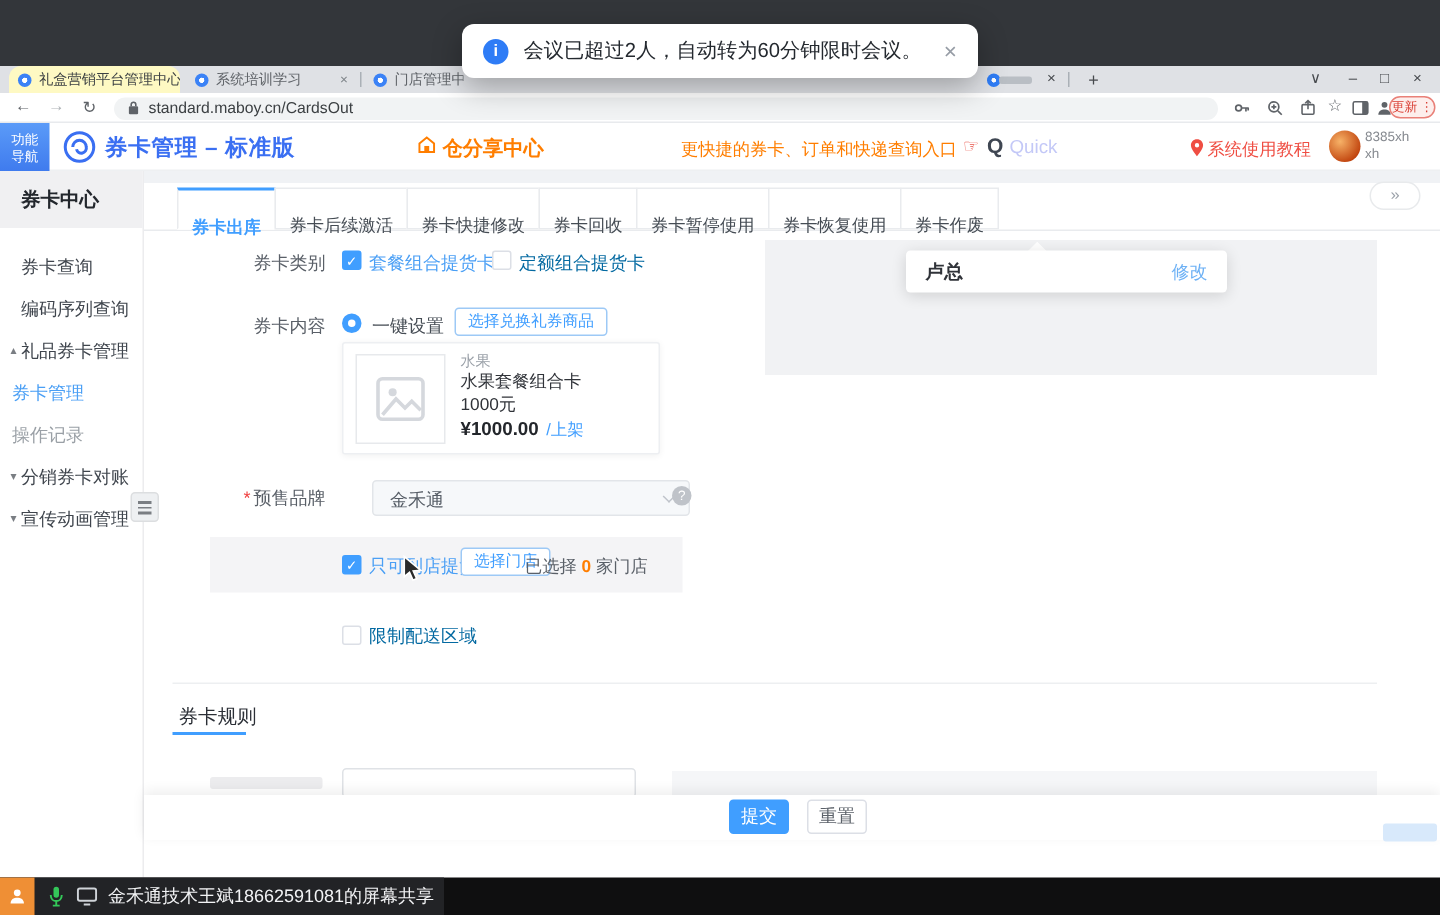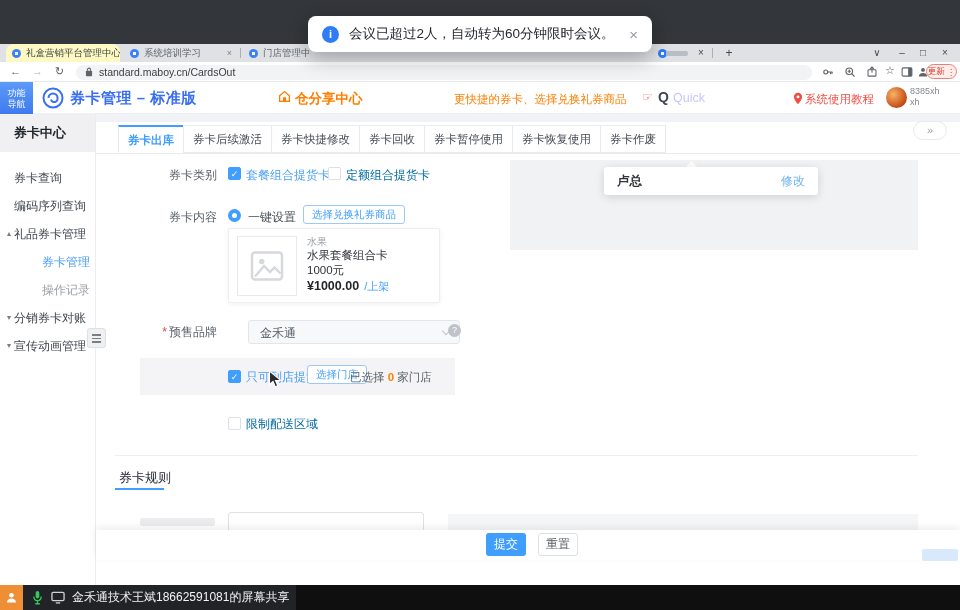--- a/index.html
+++ b/index.html
@@ -51,34 +51,34 @@
             background:radial-gradient(circle at 35% 35%, #f7b267, #c1440e 75%, #7a2d0c); }
   .uname { position:absolute; left:910px; top:4px; font-size:9px; color:#85898f; line-height:11px; }
 
   
   .sidebar { left:0; top:114px; width:96px; height:471px; background:#fff; border-right:1px solid #ececee; }
   .side-title { height:38px; line-height:38px; background:#f0f0f2; padding-left:14px;
                 font-size:13px; font-weight:bold; color:#23272d; }
   .sitem { height:28px; line-height:28px; font-size:12px; color:#3f454d; padding-left:14px;
            display:flex; align-items:center; white-space:nowrap; overflow:hidden; }
   .sitem .caret { font-size:8px; color:#7a7e83; margin-right:3px; margin-left:-9px; }
-  .sitem.sub { padding-left:42px; }
+  .sitem.sub { padding-left:8px; }
   .sitem.active { color:#4a9ff5; }
   .sitem.muted { color:#9aa0a6; }
   .handle { left:87px; top:328px; width:19px; height:20px; background:#eef0f2; border:1px solid #dcdee0;
             border-radius:3px; z-index:6; padding:5px 4px; }
   .handle i { display:block; height:1.5px; background:#7a7e83; margin-bottom:2px; }
 
   
   .content { left:96px; top:114px; width:864px; height:471px; background:#fff; }
   .graytop { left:0; top:0; width:864px; height:8px; background:#f0f2f5; }
 
   .tabbar { left:0; top:11px; width:864px; height:29px; border-bottom:1px solid #e9ebee; }
   .wtabs { position:absolute; left:23px; top:0; display:flex; }
-  .wtab { height:28px; line-height:26px; padding:0 9px; font-size:11.5px; color:#454c54;
+  .wtab { height:28px; line-height:26px; padding:12px 9px; font-size:11.5px; color:#454c54;
           background:#fff; border:1px solid #e9ebee; margin-left:-1px; }
   .wtab.active { color:#409eff; border-top:2px solid #409eff; border-bottom:1px solid #fff; font-weight:bold; }
   .collapse-pill { position:absolute; right:13px; top:-4px; width:34px; height:19px; border:1px solid #e8eaec;
                    border-radius:10px; background:#fff; color:#9ba1a9; font-size:11px; line-height:17px; text-align:center; }
 
   .gray-panel { left:414px; top:46px; width:408px; height:90px; background:#f1f2f4; }
   .popup { left:508px; top:53px; width:214px; height:28px; background:#fff; border-radius:3px;
            box-shadow:0 2px 10px rgba(0,0,0,.14); display:flex; align-items:center;
            justify-content:space-between; padding:0 13px; z-index:5; }
   .popup-arrow { left:591px; top:49px; width:9px; height:9px; background:#fff; transform:rotate(45deg); z-index:4; }
@@ -237,21 +237,21 @@
         <path d="M6.5 11 A4.5 4.5 0 0 1 15.5 11 A3 3 0 0 1 9 12.5" fill="none" stroke="#3a6ff2" stroke-width="2"></path>
       </svg>
     <div class="brand">券卡管理 – 标准版</div>
     <div class="sharecenter">
       <svg width="13" height="13" viewBox="0 0 16 16">
           <path d="M2 7 L8 2 L14 7 V14 H2 Z" fill="none" stroke="#ff7e00" stroke-width="1.6"></path>
           <rect x="6" y="9" width="4" height="5" fill="#ff7e00"></rect>
         </svg>
       <span>仓分享中心</span>
     </div>
-    <div class="quickentry">更快捷的券卡、选择兑换礼券商品</div>
+    <div class="quickentry">更快捷的券卡、订单和快递查询入口</div>
     <span class="fingerico">☞</span>
     <span class="qmark">Q</span>
     <span class="quicktxt">Quick</span>
     <svg class="abs" style="left:793px;top:10px;" width="10" height="13" viewBox="0 0 12 16">
         <path d="M6 1 C3 1 1 3.2 1 6 C1 9.5 6 15 6 15 C6 15 11 9.5 11 6 C11 3.2 9 1 6 1 Z M6 7.8 A1.8 1.8 0 1 1 6 4.2 A1.8 1.8 0 0 1 6 7.8 Z" fill="#ef4e43"></path>
       </svg>
     <span class="tutorial">系统使用教程</span>
     <div class="avatar"></div>
     <div class="uname">
       <div>8385xh</div>

